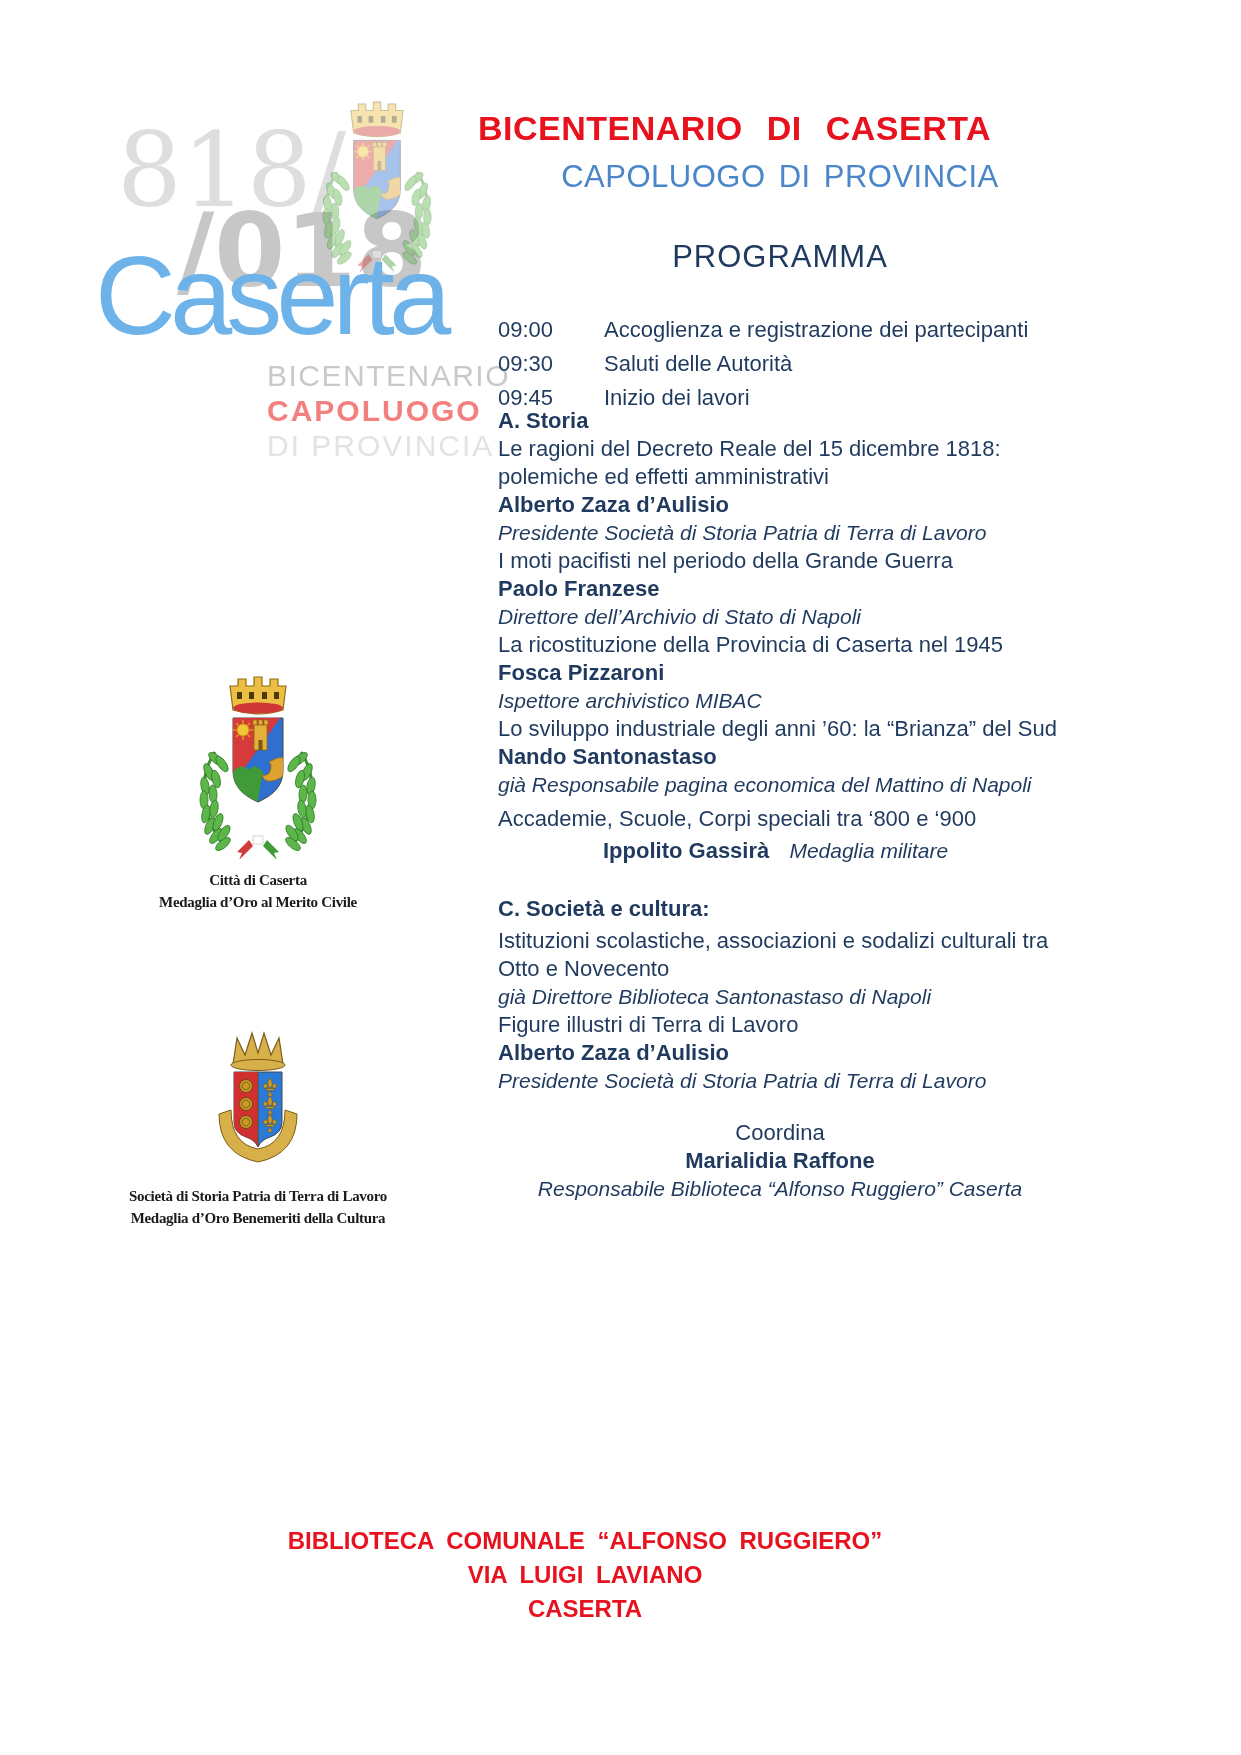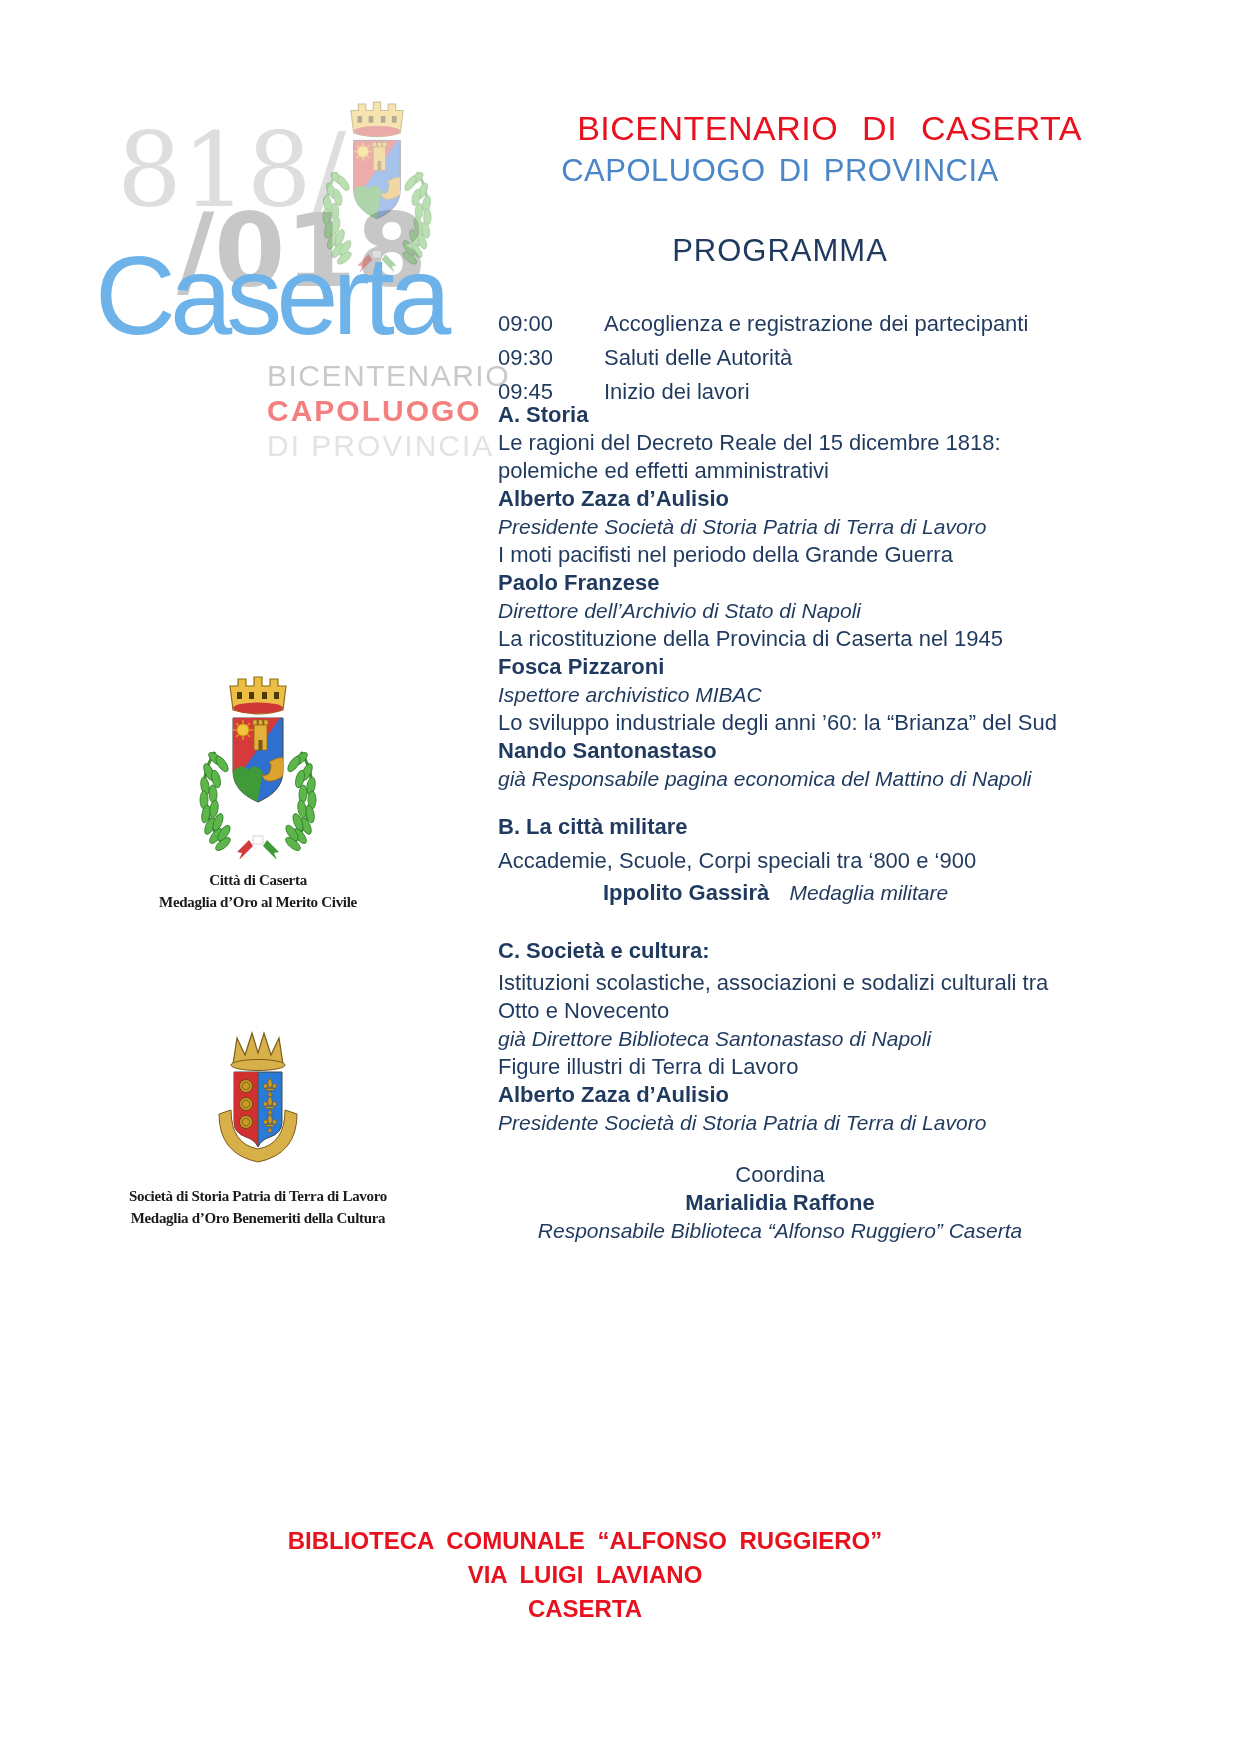--- a/index.html
+++ b/index.html
@@ -24,22 +24,22 @@
   .badge{position:absolute;text-align:center;}
   .badge svg{display:block;margin:0 auto;}
   .badge-city{left:108px;top:664px;width:300px;}
   .badge-society{left:88px;top:1028px;width:340px;}
   .cap{font-family:"Liberation Serif","DejaVu Serif",serif;font-weight:700;
        font-size:15px;line-height:22px;letter-spacing:-0.3px;color:#1a1a1a;}
   .cap-first{margin-top:10px;}
   .badge-society .cap-first{margin-top:12px;}
   
   .right-col{position:absolute;left:478px;top:100px;width:604px;}
-  .title{margin:8px 0 6px;font-size:34px;line-height:40px;font-weight:400;
-         text-align:right;color:#e8121f;word-spacing:14px;letter-spacing:.5px;}
+  .title{margin:8px 0 12px;font-size:34px;line-height:40px;font-weight:700;
+         text-align:left;color:#e8121f;word-spacing:14px;letter-spacing:.5px;}
   .subtitle{margin:2px 0 0;font-size:31px;line-height:34px;font-weight:400;
          text-align:center;color:#4a86c8;word-spacing:4px;letter-spacing:.5px;}
   .program-h{margin:44px 0 0;font-size:31px;line-height:38px;font-weight:400;
          text-align:center;color:#1f3a5e;letter-spacing:1px;}
   .body-block{margin-left:20px;width:572px;}
   .sched{margin-top:37px;}
   .sched-row{display:flex;font-size:22px;line-height:34px;}
   .sched-time{width:106px;flex:0 0 106px;}
   .body-block p{margin:0;font-size:22px;line-height:28px;}
   .sec-h{font-weight:700;}
@@ -222,21 +222,20 @@
       <p class="talk">I moti pacifisti nel periodo della Grande Guerra</p>
       <p class="name">Paolo Franzese</p>
       <p class="role">Direttore dell’Archivio di Stato di Napoli</p>
       <p class="talk">La ricostituzione della Provincia di Caserta nel 1945</p>
       <p class="name">Fosca Pizzaroni</p>
       <p class="role">Ispettore archivistico MIBAC</p>
       <p class="talk">Lo sviluppo industriale degli anni ’60: la “Brianza” del Sud</p>
       <p class="name">Nando Santonastaso</p>
       <p class="role">già Responsabile pagina economica del Mattino di Napoli</p>
 
-      <p class="sec-h h-b">B. La città militare</p>
       <p class="talk talk-acc">Accademie, Scuole, Corpi speciali tra ‘800 e ‘900</p>
       <p class="gassira">
         <span class="name-inline">Ippolito Gassirà</span>
         <span class="role-inline">Medaglia militare</span>
       </p>
 
       <p class="sec-h h-c">C. Società e cultura:</p>
       <p class="talk talk-ist">Istituzioni scolastiche, associazioni e sodalizi culturali tra Otto e Novecento</p>
       <p class="role">già Direttore Biblioteca Santonastaso di Napoli</p>
       <p class="talk">Figure illustri di Terra di Lavoro</p>

